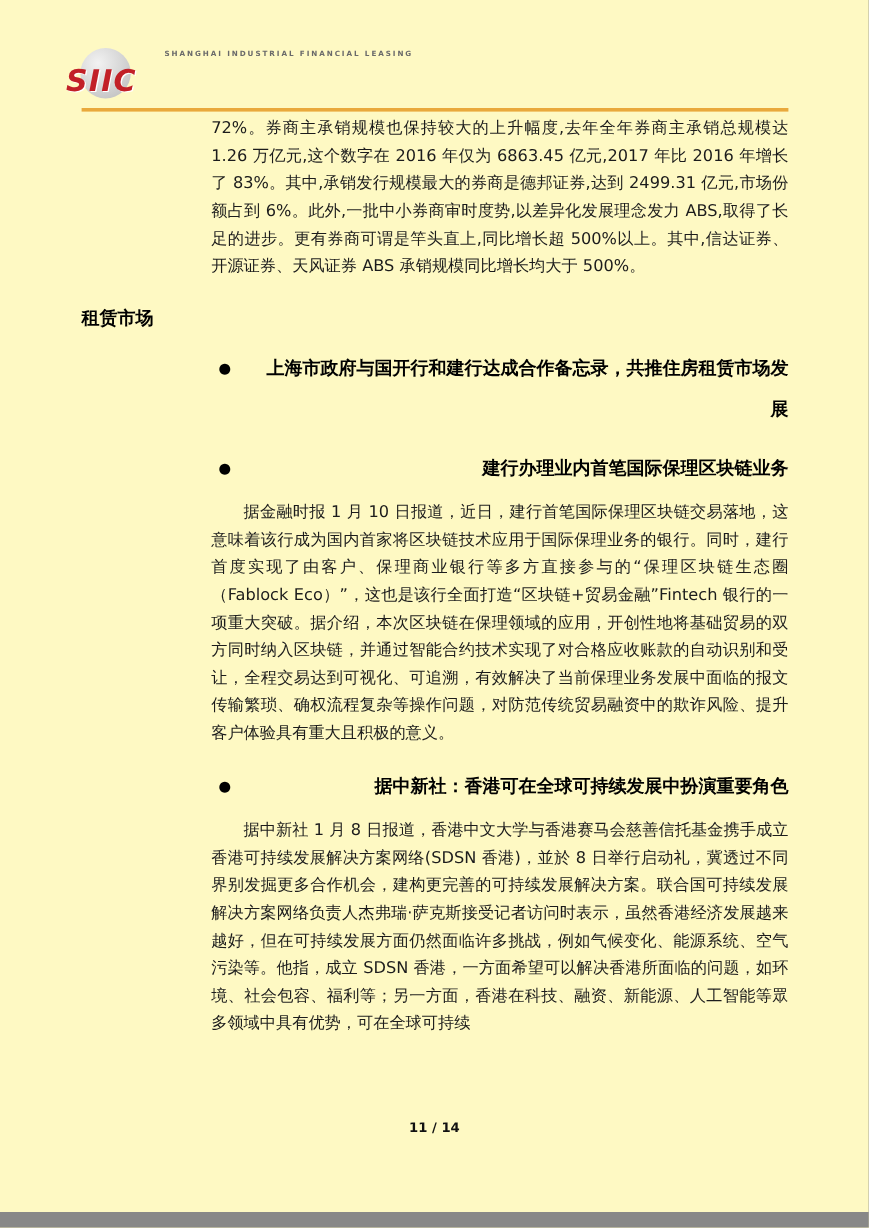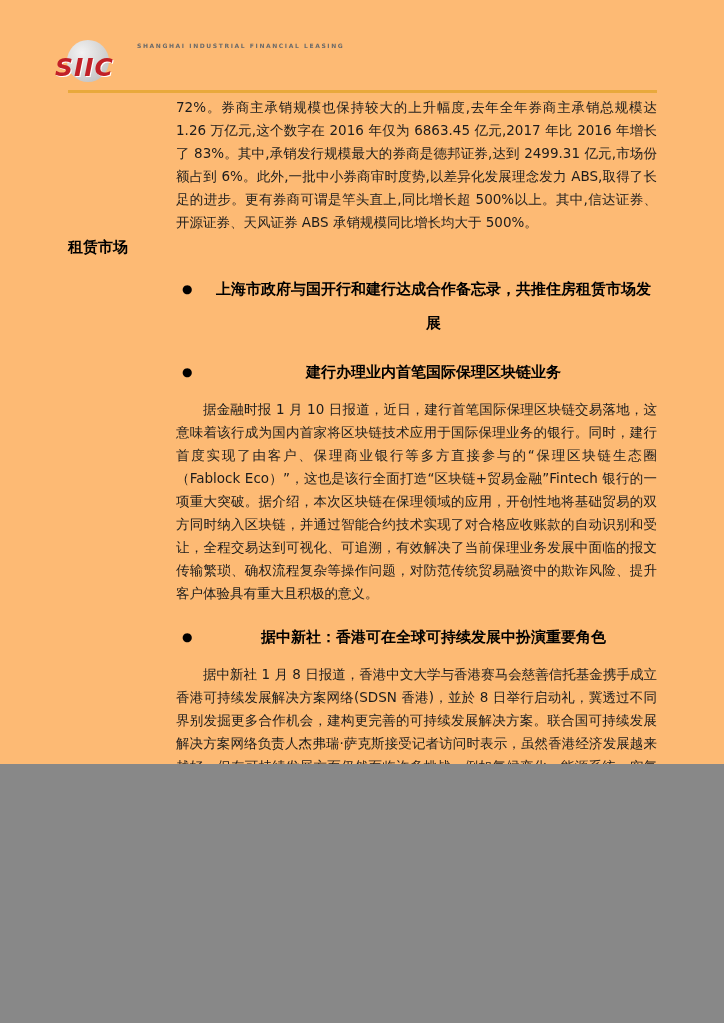--- a/index.html
+++ b/index.html
@@ -2,23 +2,23 @@
 <html lang="zh"><head>
 <meta charset="utf-8">
 <style>
   * { margin: 0; padding: 0; box-sizing: border-box; }
   html, body { background: #888; }
   body { font-family: "DejaVu Sans", "Liberation Sans", sans-serif; }
 
   .page {
     position: relative;
     width: 724px;
-    height: 764px;
+    height: 1010px;
     margin: 0 auto;
-    background: #fdba74;
+    background: #fef9c3;
     color: #1c1c1c;
     overflow: hidden;
   }
 
   
   .header { position: absolute; top: 38px; left: 55px; height: 50px; }
   .logo { display: flex; align-items: flex-start; }
   .logo-mark {
     position: relative;
     width: 78px; height: 46px;
@@ -71,21 +71,21 @@
     line-height: 23px;
     text-align: justify;
   }
   .para {
     margin-left: 108px;
     color: #1c1c1c;
   }
   .para.indent { text-indent: 2em; }
 
   .section-heading {
-    margin-top: 3px;
+    margin-top: 21px;
     font-size: 15px;
     font-weight: bold;
     color: #000;
     line-height: 20px;
   }
 
   .bullet-row {
     display: flex;
     margin-left: 114px;
     margin-top: 15px;
@@ -97,21 +97,21 @@
     font-size: 12px;
     line-height: 34px;
     color: #000;
   }
   .bullet-title {
     flex: 1 1 auto;
     font-size: 15px;
     font-weight: bold;
     color: #000;
     line-height: 34px;
-    text-align: center;
+    text-align: right;
   }
 
   
   .footer {
     position: absolute;
     top: 933px; left: 0;
     width: 100%;
     text-align: center;
     font-size: 11px;
     font-weight: bold;

